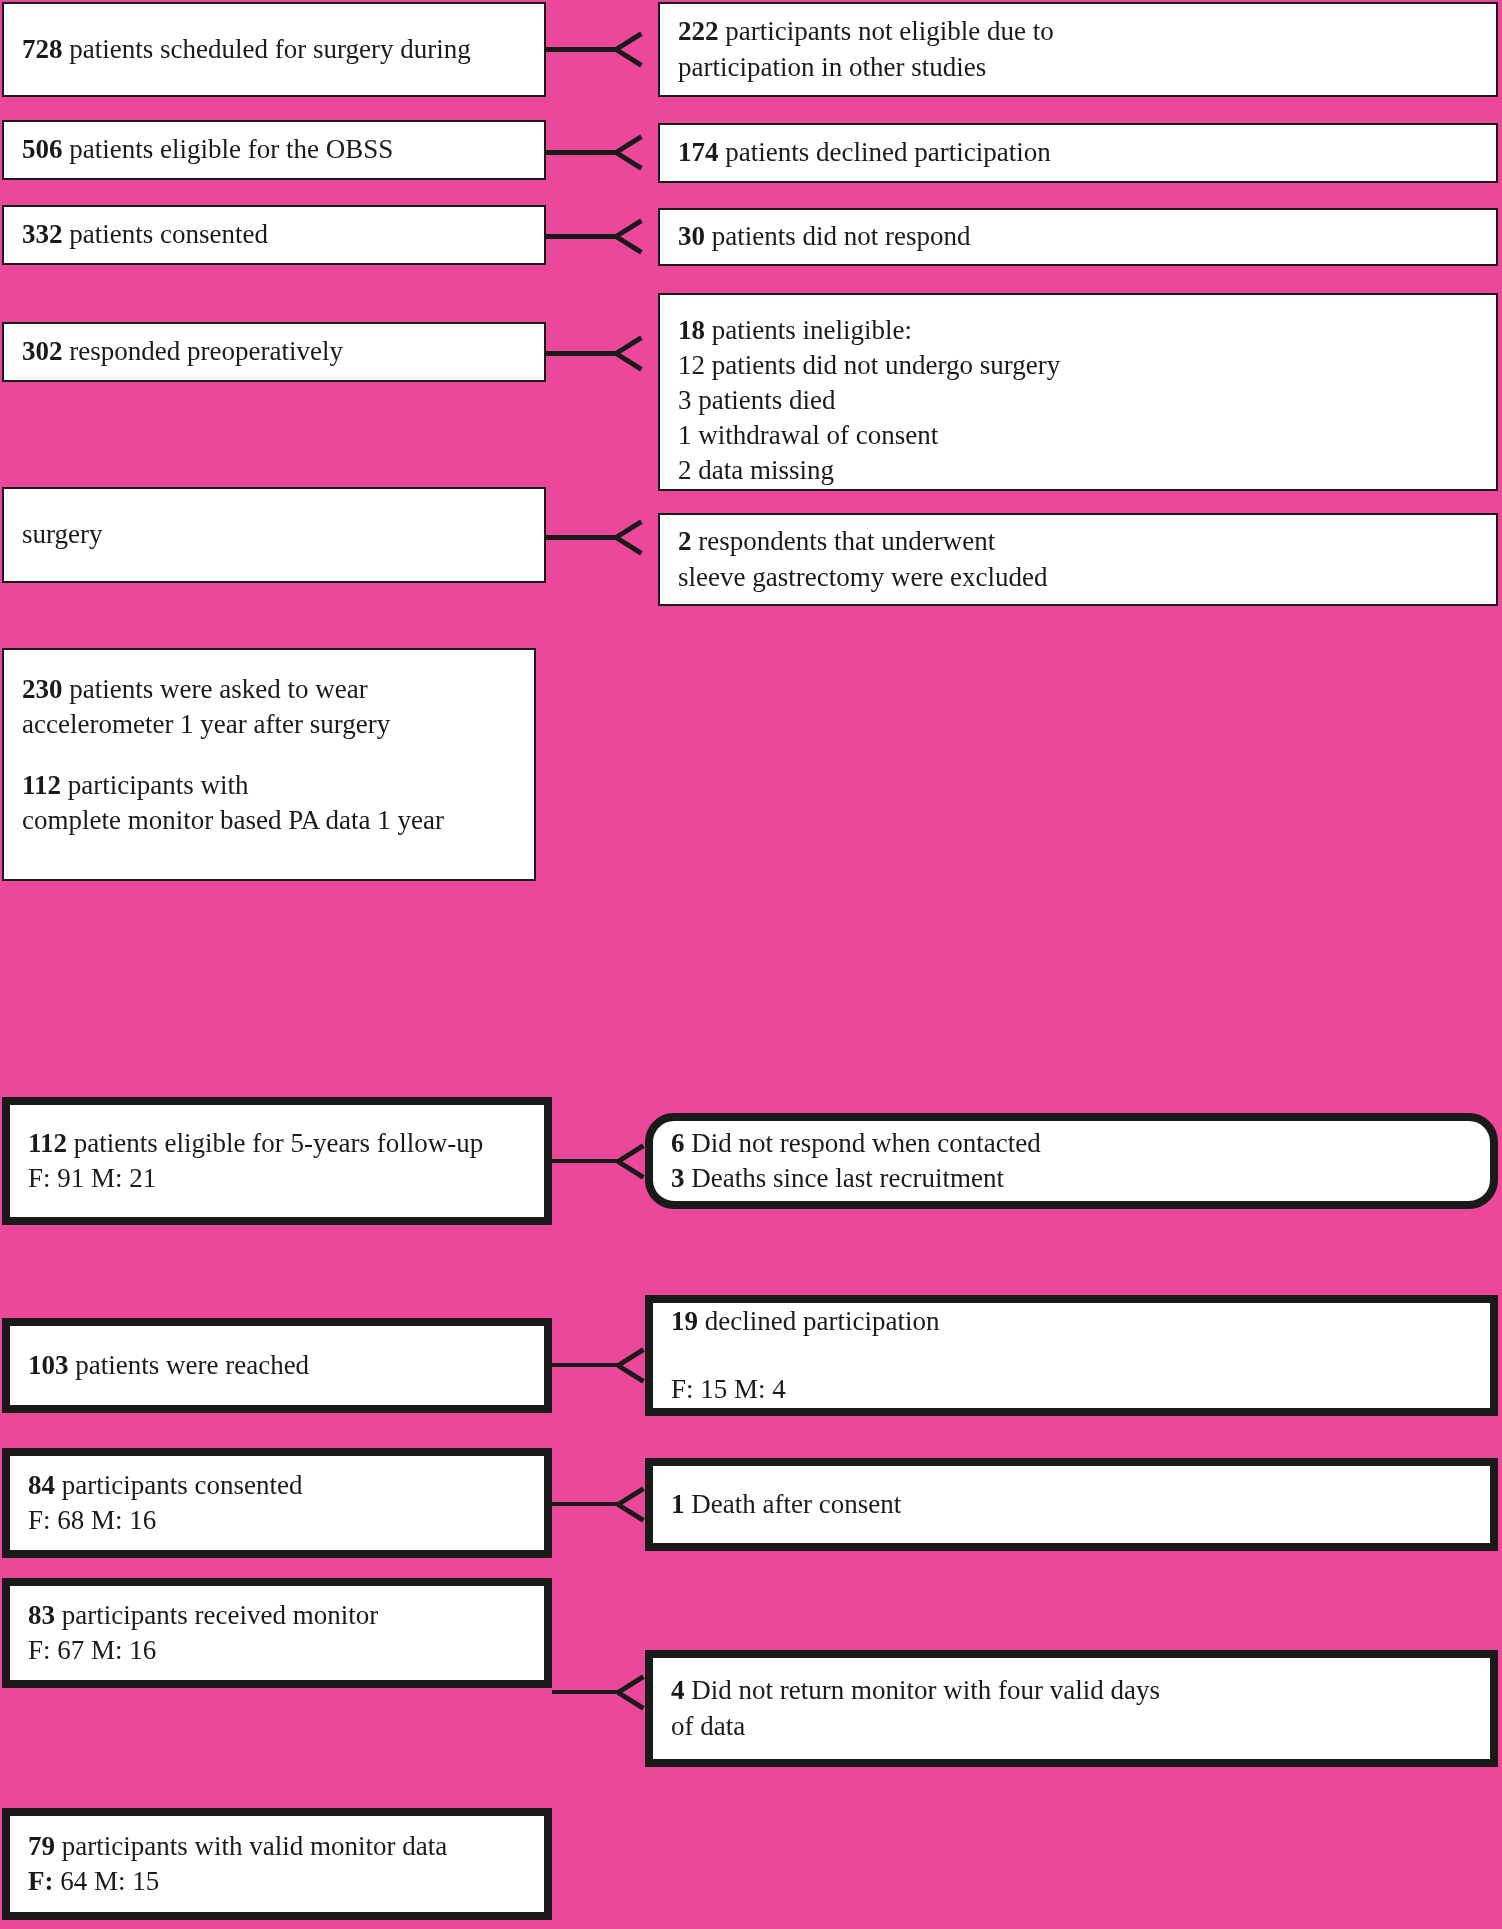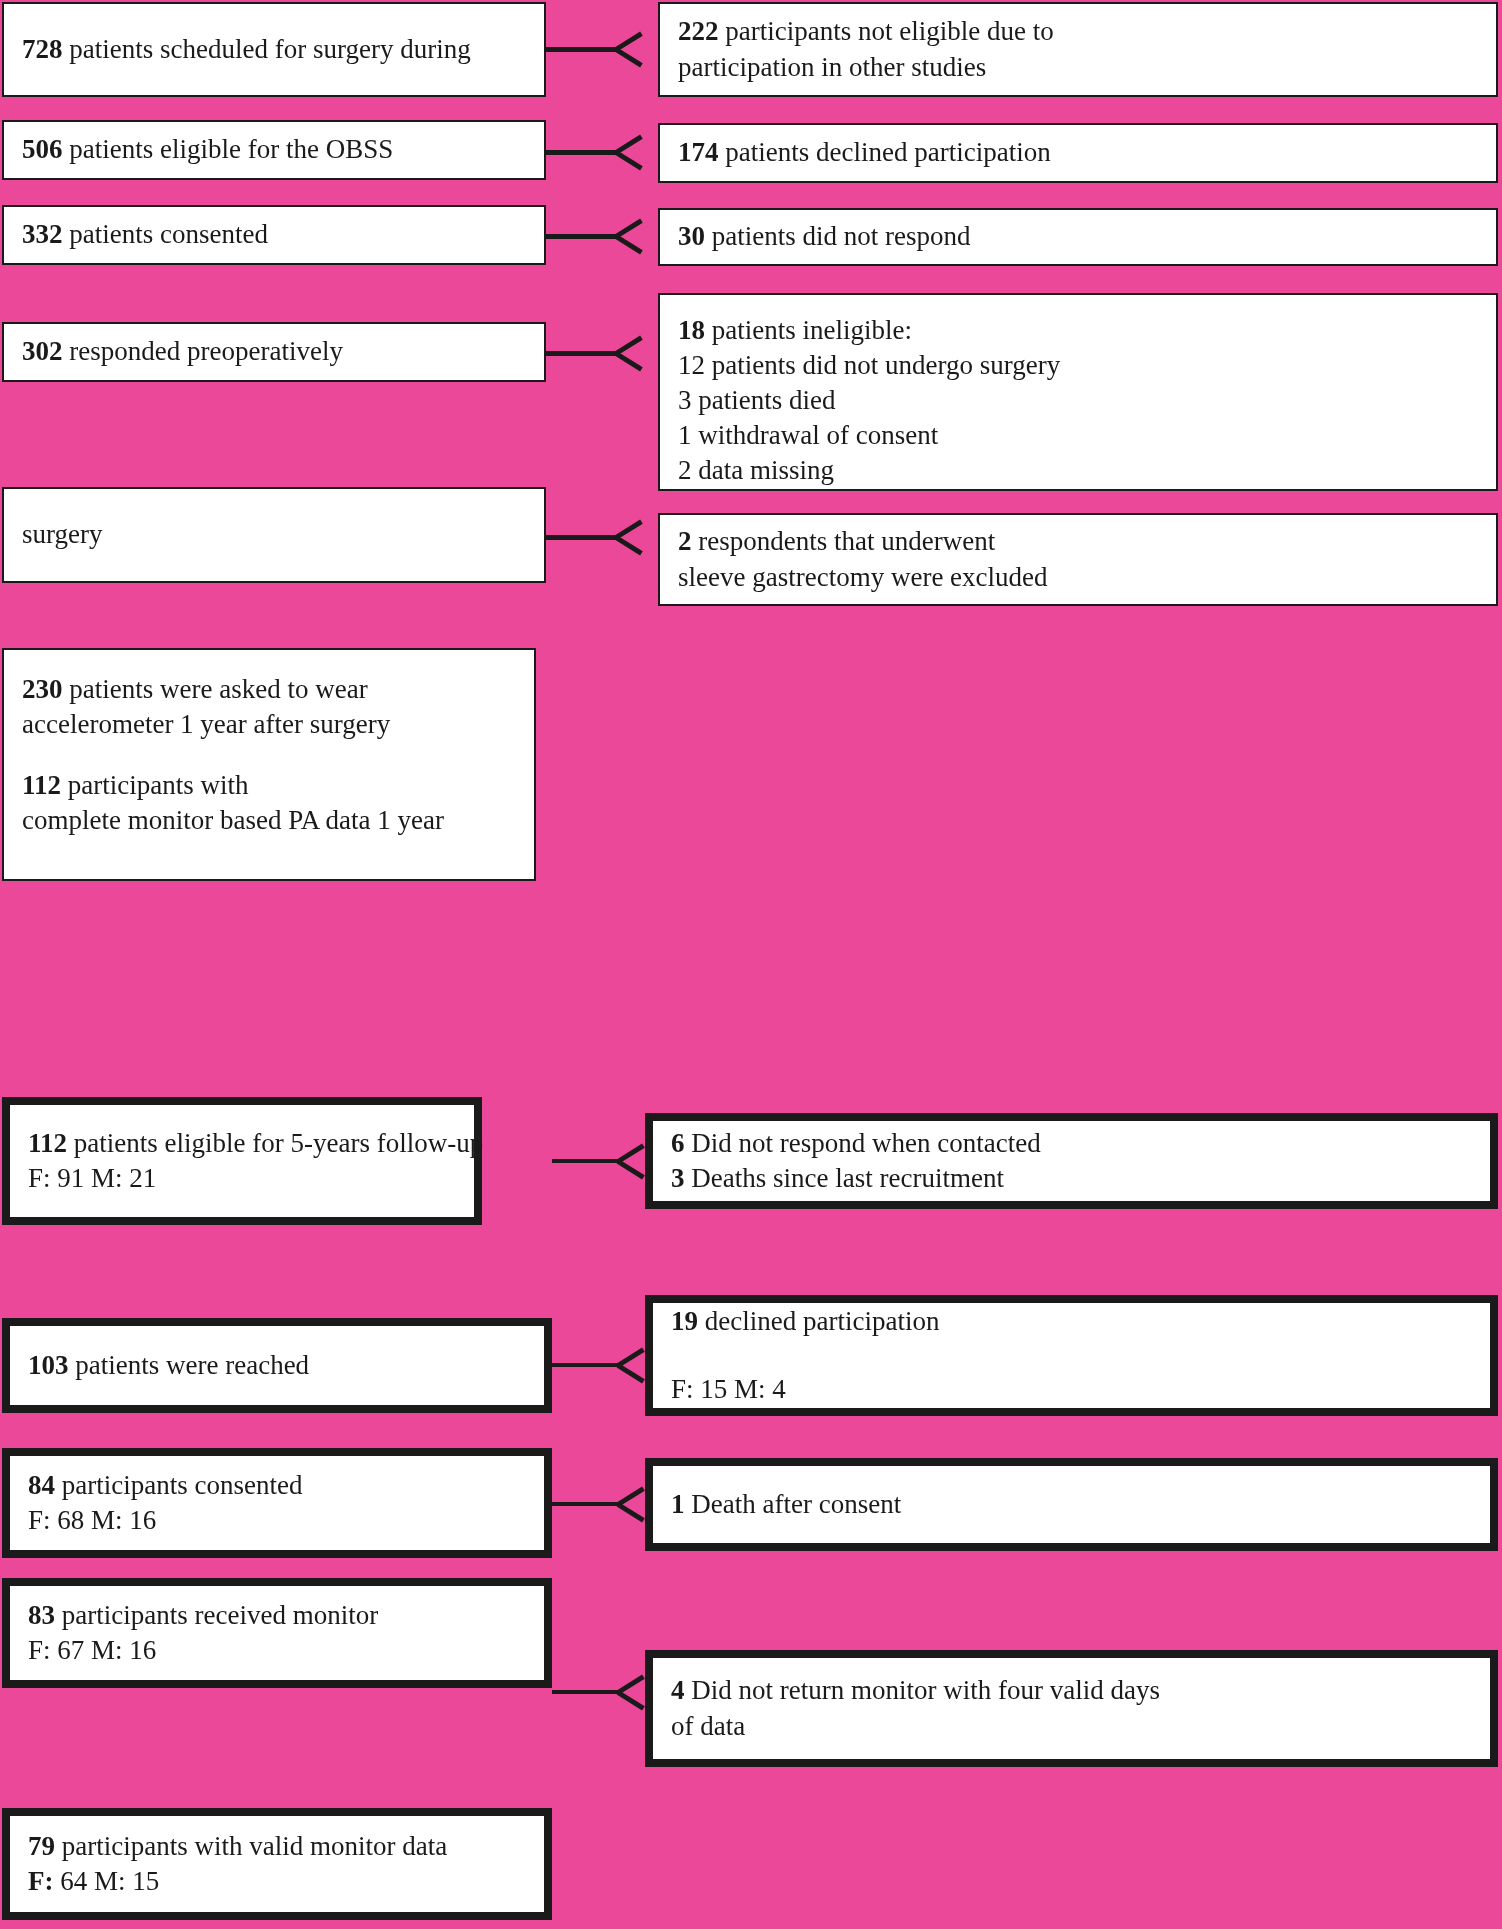--- a/index.html
+++ b/index.html
@@ -106,21 +106,21 @@
   </div>
 
   <div class="box" style="left:2px;  top:648px; width:534px; height:233px; justify-content:flex-start; padding-top:22px;">
     <div class="line"><b>230</b><span> patients were asked to wear</span></div>
     <div class="line"><b></b><span>accelerometer 1 year after surgery</span></div>
     <div class="spacer"></div>
     <div class="line"><b>112</b><span> participants with</span></div>
     <div class="line"><b></b><span>complete monitor based PA data 1 year</span></div>
   </div>
 
-  <div class="box thick" style="left:2px;  top:1097px; width:480px; height:128px;">
+  <div class="box thick" style="left:2px;  top:1097px; width:550px; height:128px;">
     <div class="line"><b>112</b><span> patients eligible for 5-years follow-up</span></div>
     <div class="line"><b></b><span>F: 91 M: 21</span></div>
   </div>
 
   <div class="box thick" style="left:2px;  top:1318px; width:550px; height:95px;">
     <div class="line"><b>103</b><span> patients were reached</span></div>
   </div>
 
   <div class="box thick" style="left:2px;  top:1448px; width:550px; height:110px;">
     <div class="line"><b>84</b><span> participants consented</span></div>
@@ -156,21 +156,21 @@
     <div class="line"><b></b><span>3 patients died</span></div>
     <div class="line"><b></b><span>1 withdrawal of consent</span></div>
     <div class="line"><b></b><span>2 data missing</span></div>
   </div>
 
   <div class="box" style="left:658px; top:513px; width:840px; height:93px;">
     <div class="line"><b>2</b><span> respondents that underwent</span></div>
     <div class="line"><b></b><span>sleeve gastrectomy were excluded</span></div>
   </div>
 
-  <div class="box thick" style="left:645px; top:1113px; width:853px; height:96px;">
+  <div class="box thick" style="left:645px; top:1113px; width:853px; height:96px;border-radius:29px;">
     <div class="line"><b>6</b><span> Did not respond when contacted</span></div>
     <div class="line"><b>3</b><span> Deaths since last recruitment</span></div>
   </div>
 
   <div class="box thick" style="left:645px; top:1295px; width:853px; height:121px;gap:32px;">
     <div class="line"><b>19</b><span> declined participation</span></div>
     <div class="line"><b></b><span>F: 15 M: 4</span></div>
   </div>
 
   <div class="box thick" style="left:645px; top:1458px; width:853px; height:93px;">

